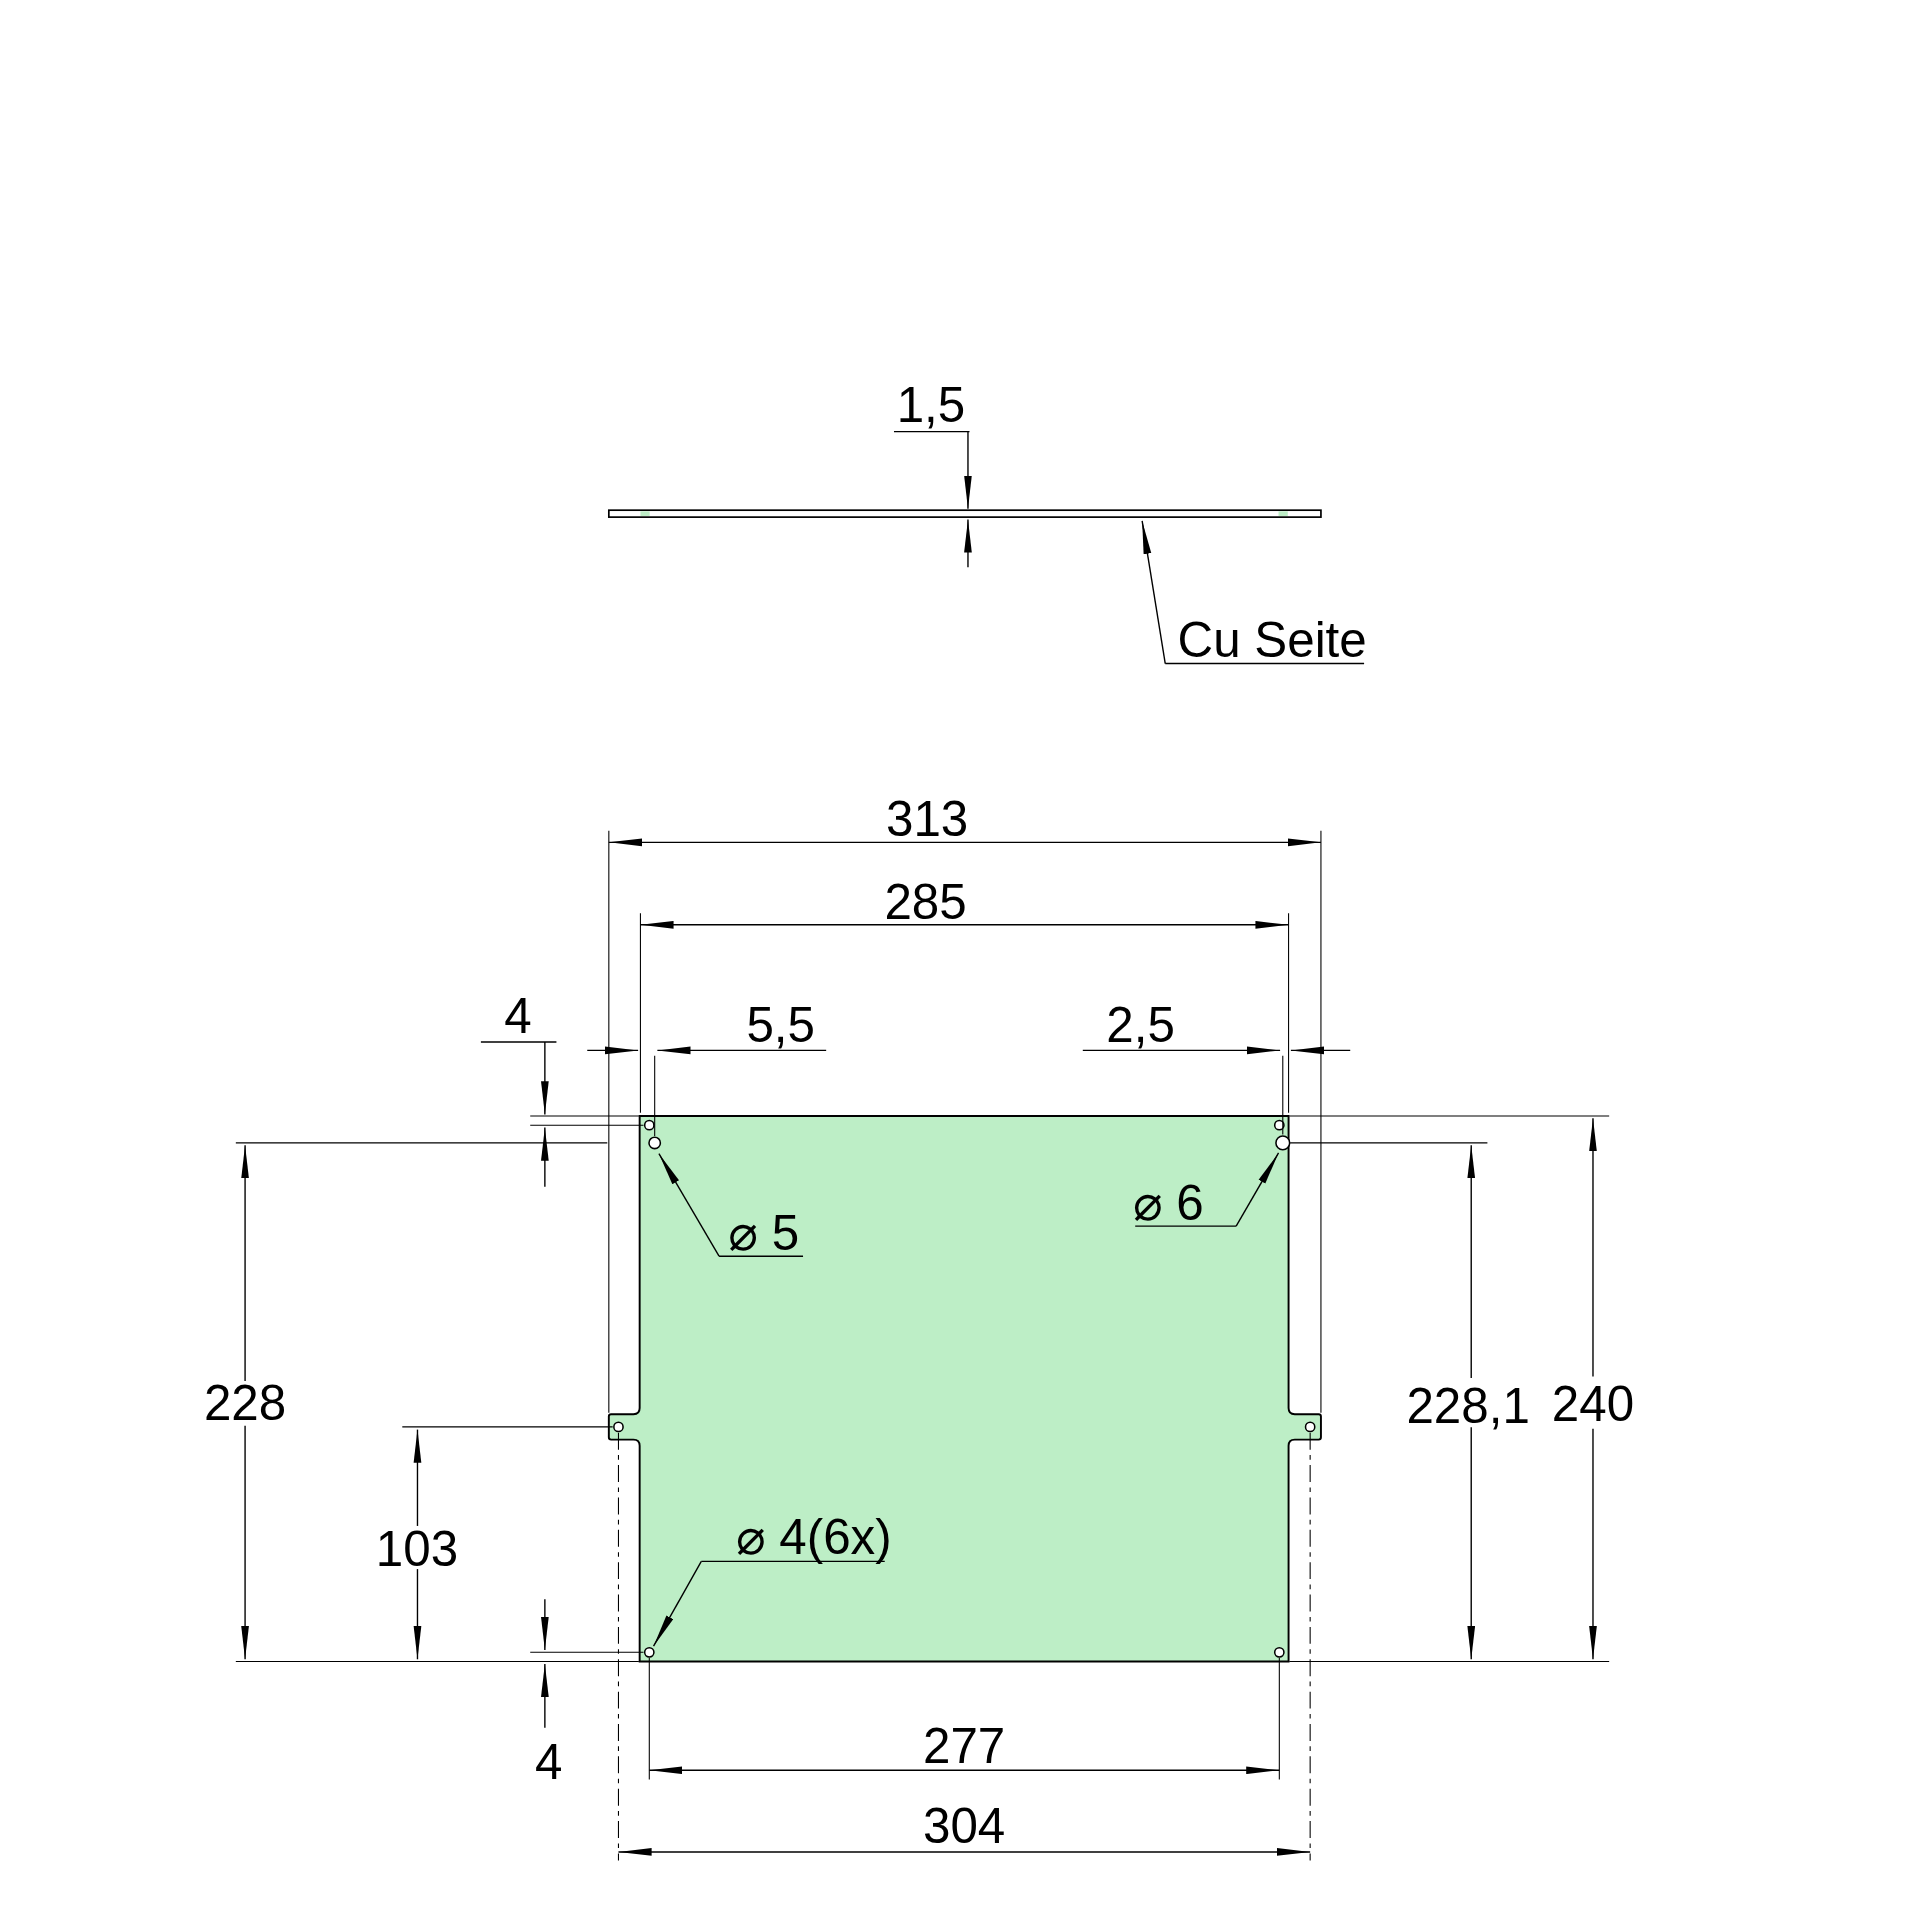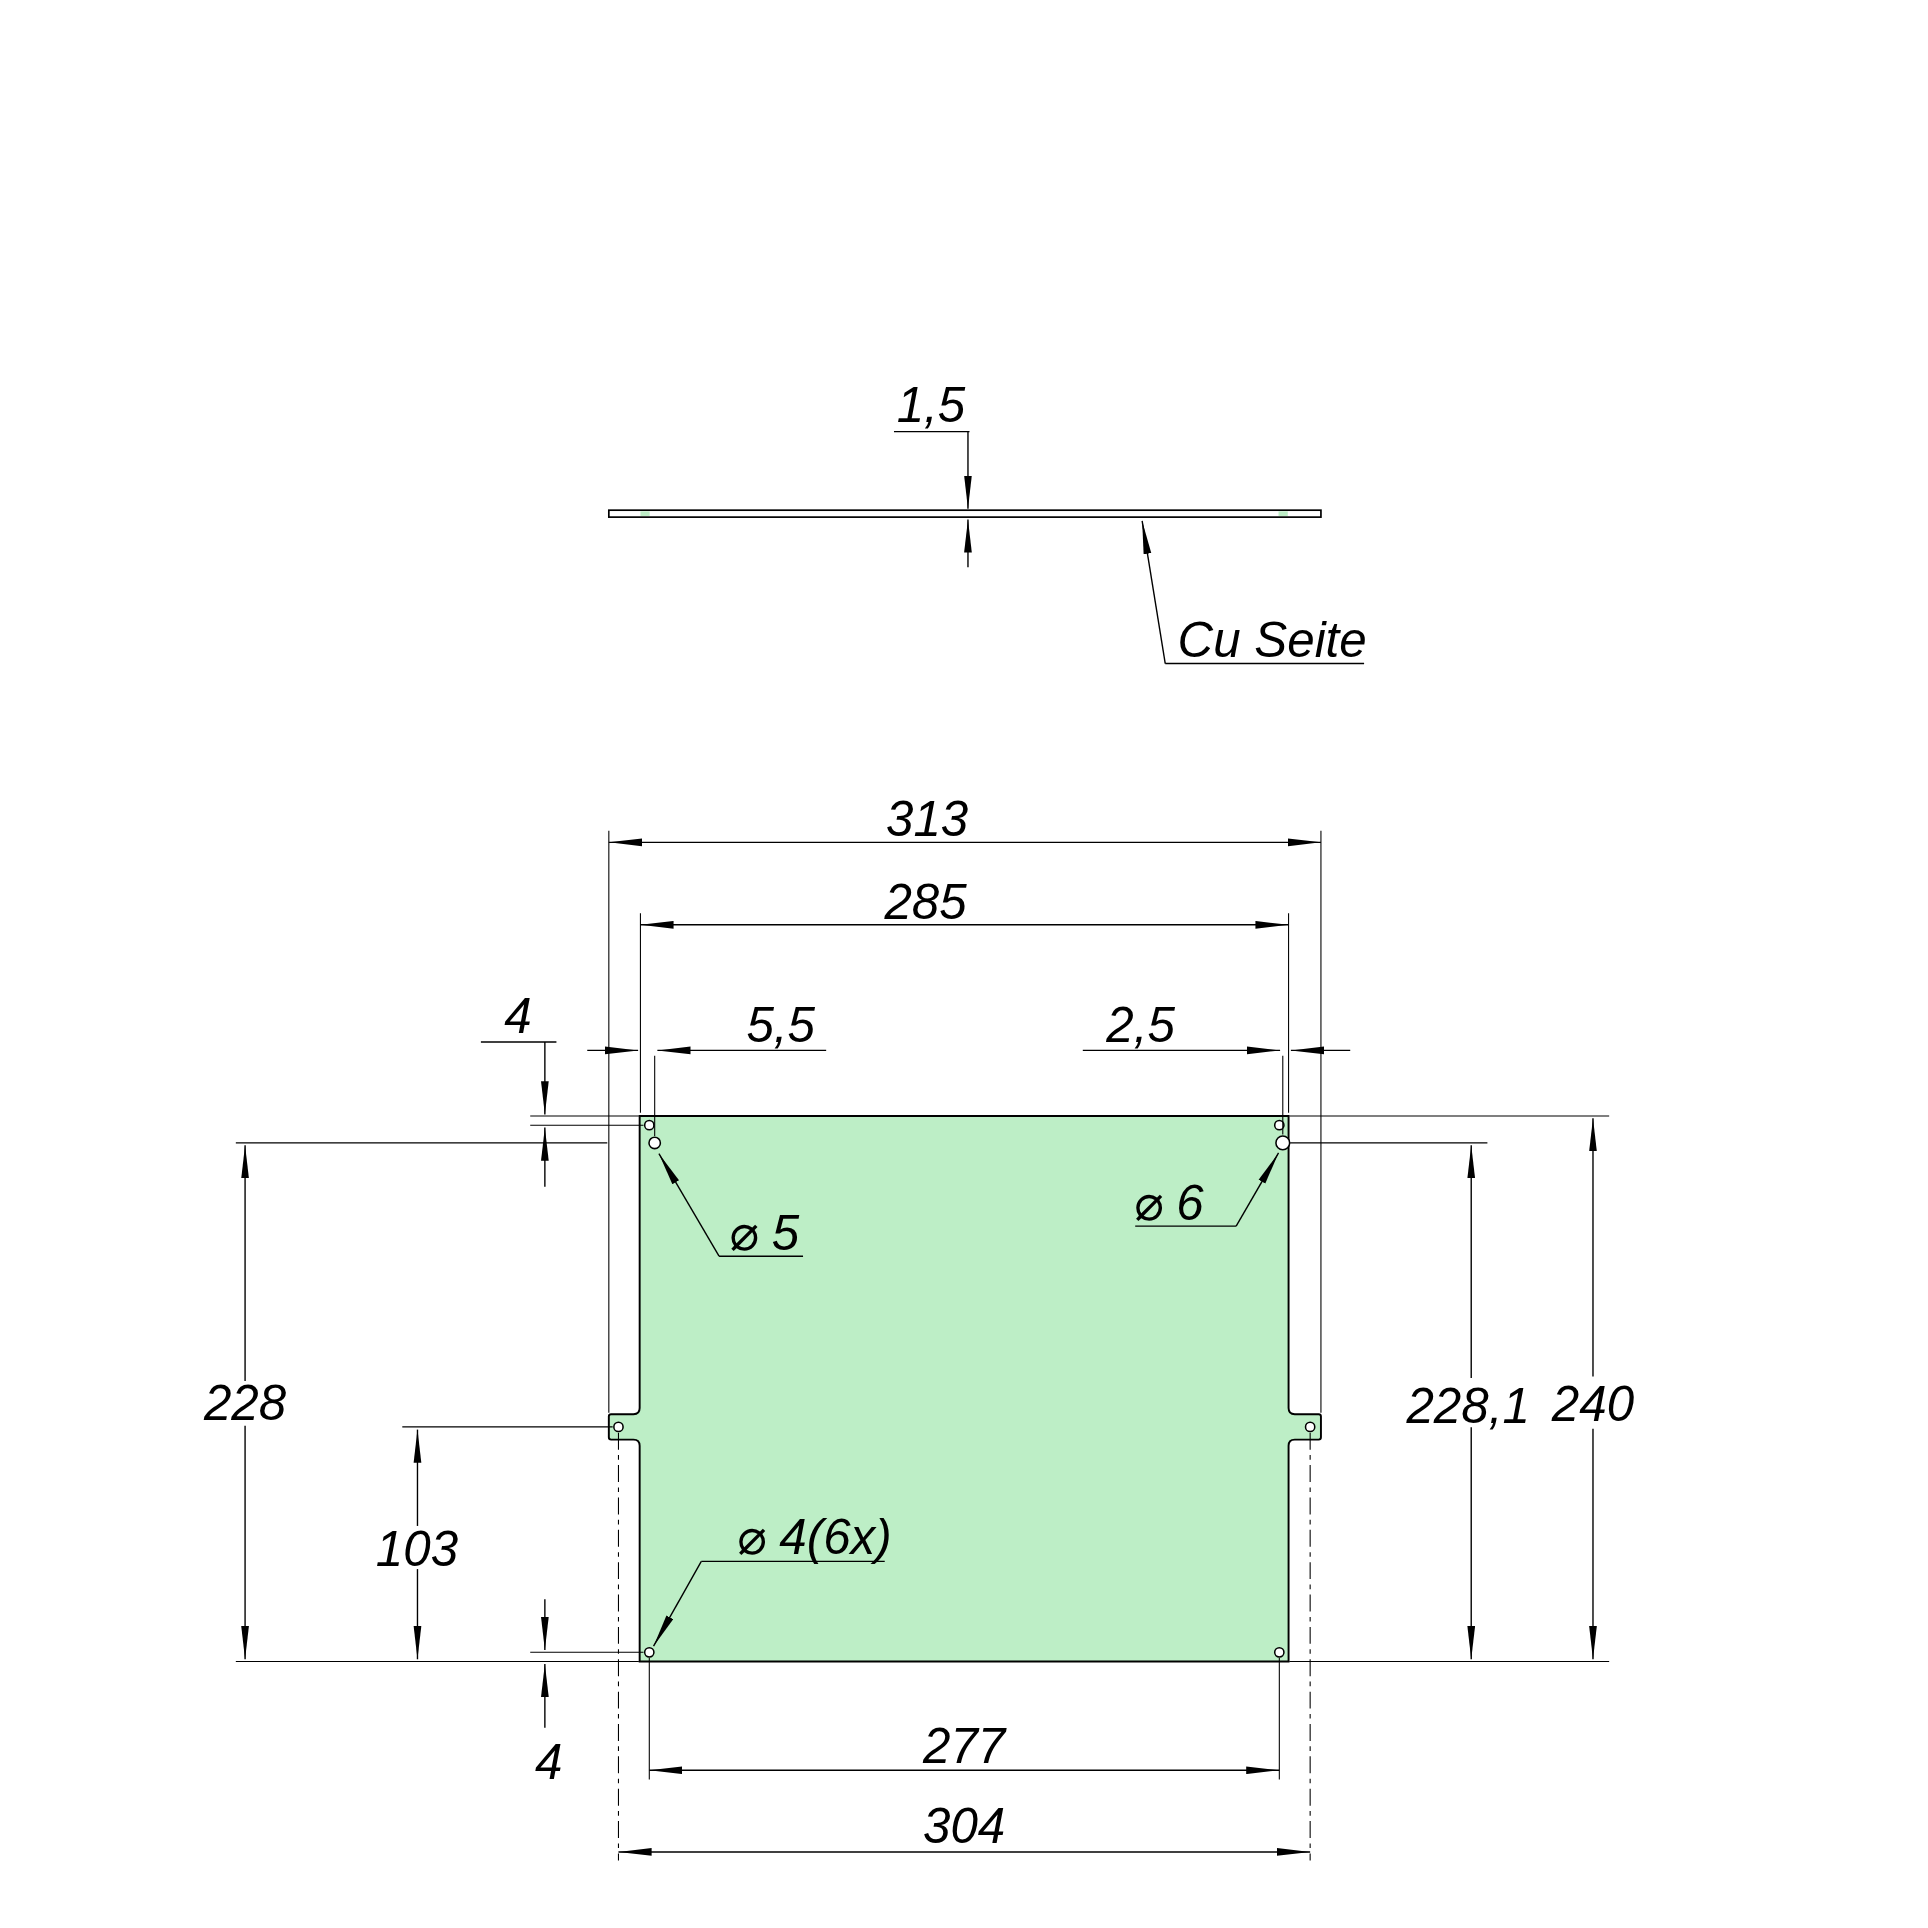--- a/index.html
+++ b/index.html
@@ -1,16 +1,16 @@
 <!DOCTYPE html>
 <html style="font-size:12.3px"><head>
 <meta charset="utf-8">
 <style>
   html,body{margin:0;padding:0;background:#ffffff;}
-  #stage{position:relative;width:1929px;height:1929px;background:#ffffff;font-style:italic;}
+  #stage{position:relative;width:1929px;height:1929px;background:#ffffff;}
   svg{display:block;}
   text{font-family:"Liberation Sans","DejaVu Sans",sans-serif;font-size:64px;fill:#000;}
   .mid{text-anchor:middle;}
   .plate{stroke:#000;stroke-width:2.5;}
   .bar{fill:#fff;stroke:#000;stroke-width:2.2;}
   .hole{fill:#fff;stroke:#000;stroke-width:2;}
   .dl{stroke:#000;stroke-width:1.8;fill:none;}
   .xl{stroke:#000;stroke-width:1.4;fill:none;}
   .cl{stroke:#000;stroke-width:1.4;fill:none;stroke-dasharray:22 7 6 7;}
 </style>

